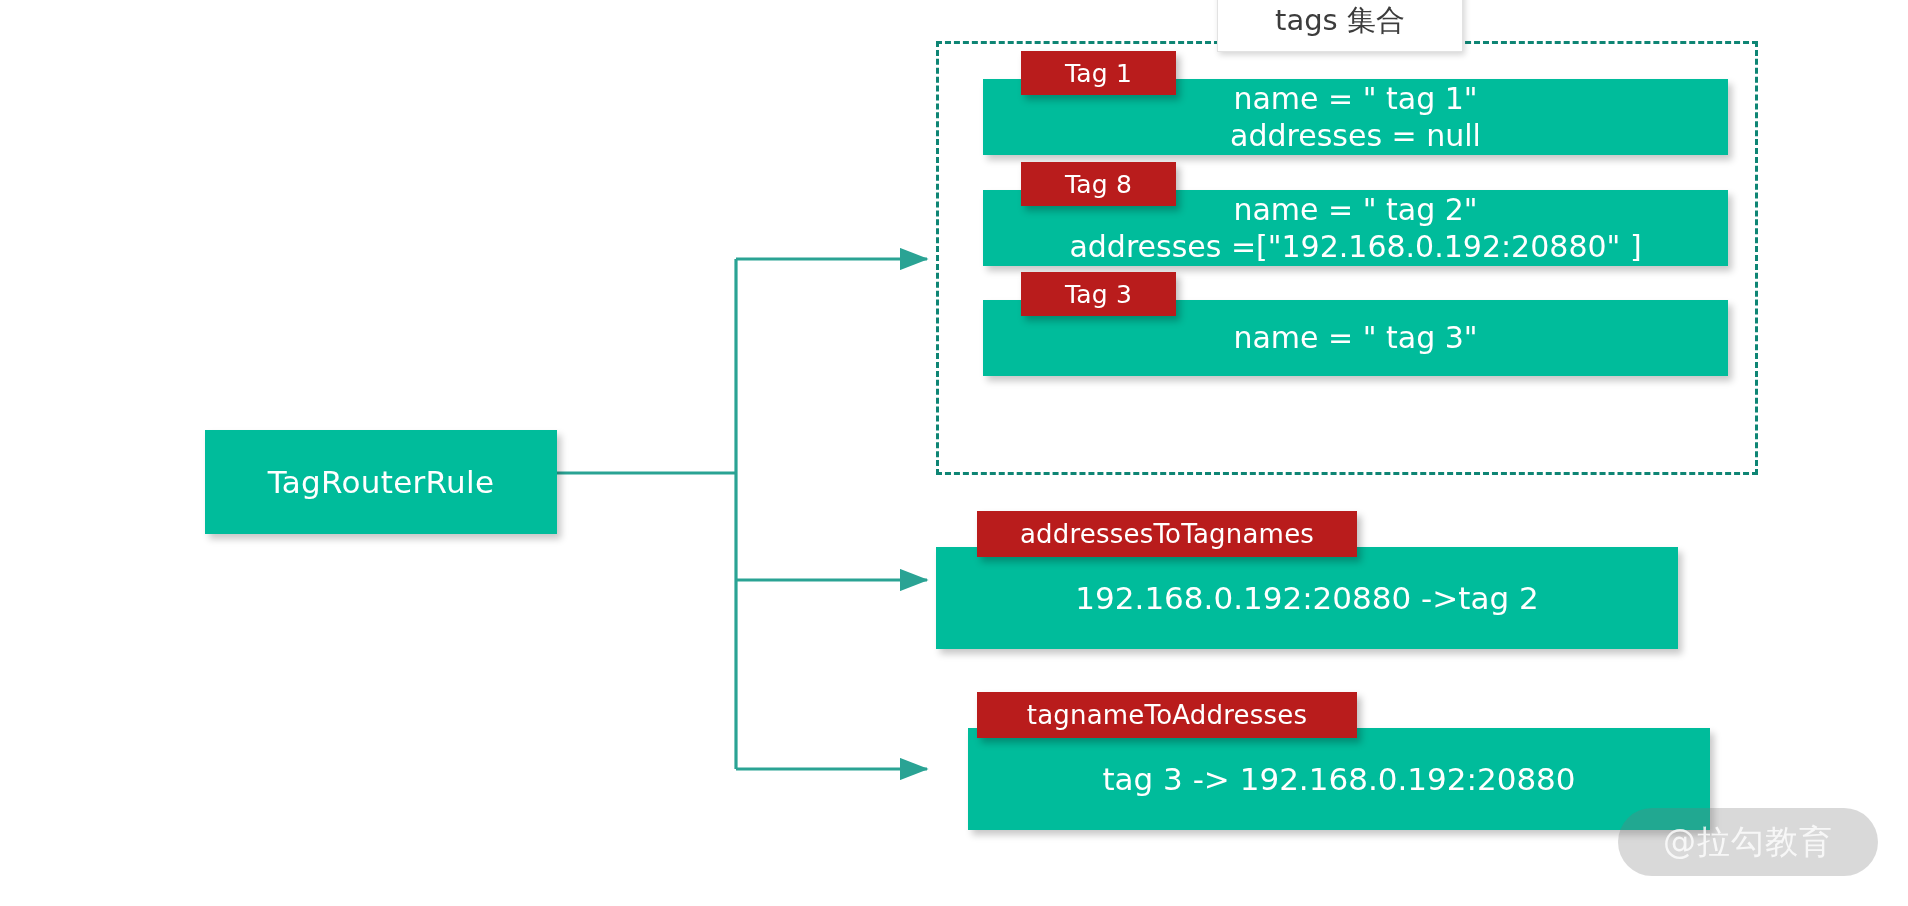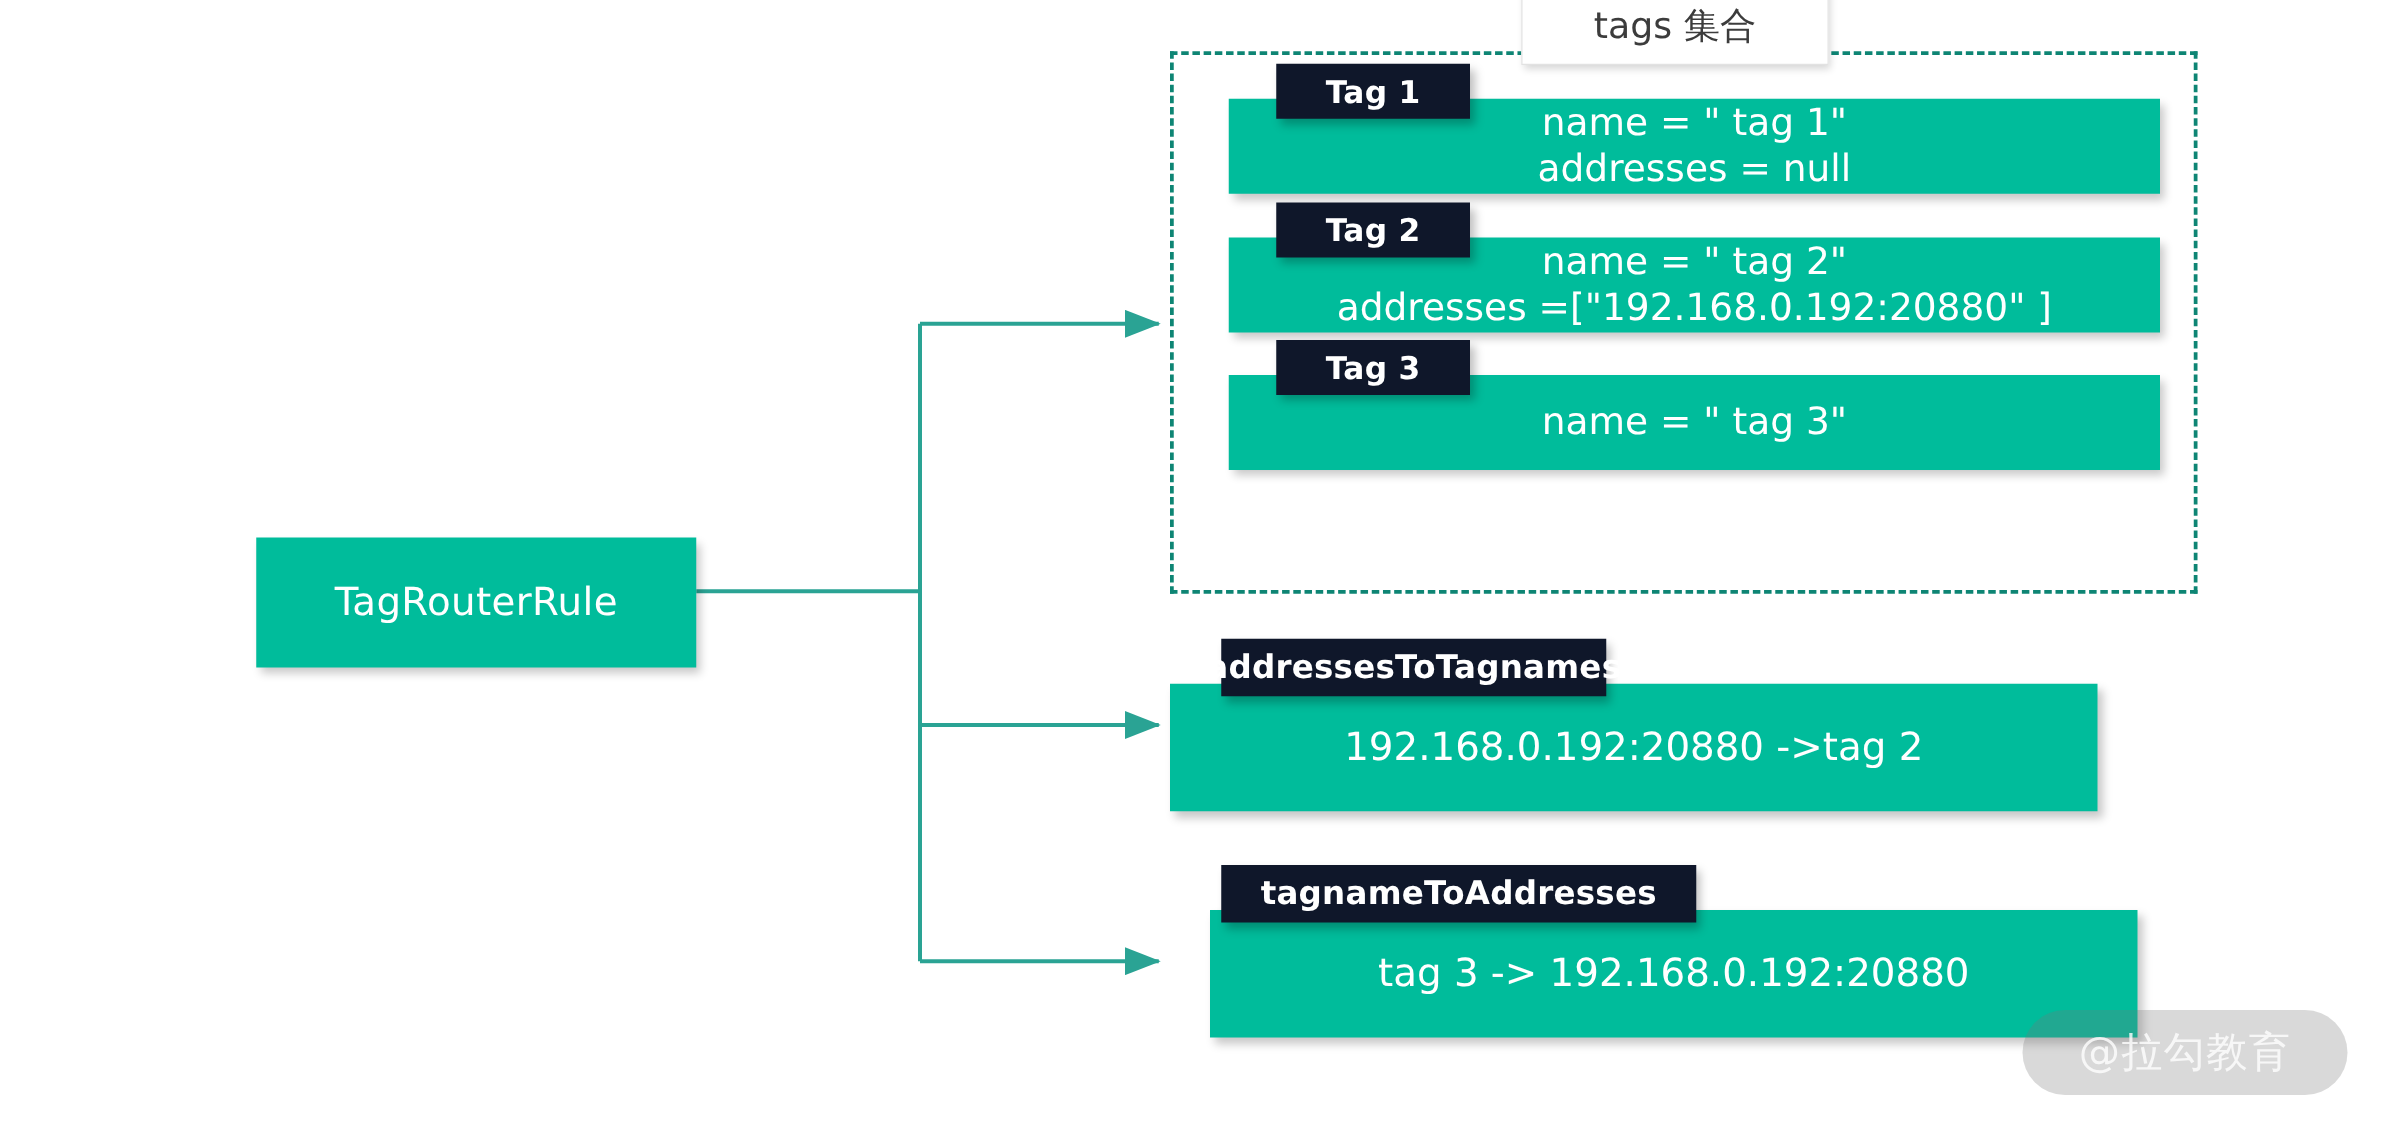--- a/index.html
+++ b/index.html
@@ -44,30 +44,29 @@
     flex-direction: column;
     align-items: center;
     justify-content: center;
     color: #ffffff;
     text-align: center;
     line-height: 1.25;
   }
 
   .tab {
     position: absolute;
-    background: #0f172a;
+    background: #b91c1c;
     box-shadow: 4px 5px 7px rgba(0,0,0,0.25);
     color: #ffffff;
     display: flex;
     align-items: center;
     justify-content: center;
     box-sizing: border-box;
     font-size: 25px;
     letter-spacing: 0.2px;
-    font-weight: bold;
   }
 
   
   #tag-router-rule {
     left: 205px;
     top: 430px;
     width: 352px;
     height: 104px;
     display: flex;
     align-items: center;
@@ -132,21 +131,21 @@
     height: 102px;
     font-size: 31px;
   }
   .map-tab {
     left: 977px;
     height: 46px;
     font-size: 26px;
   }
 
   #addresses-to-tagnames-body { top: 547px; }
-  #addresses-to-tagnames-tab  { top: 511px; width: 308px; }
+  #addresses-to-tagnames-tab  { top: 511px; width: 380px; }
   #tagname-to-addresses-body  { top: 728px; margin-left: 32px; }
   #tagname-to-addresses-tab   { top: 692px; width: 380px; }
 
   
   #watermark {
     position: absolute;
     left: 1618px;
     top: 808px;
     width: 260px;
     height: 68px;
@@ -195,21 +194,21 @@
   <div class="block block-body tag-row-body" id="tag1-body">
     <span>name = " tag 1"</span>
     <span>addresses = null</span>
   </div>
   <div class="tab tag-row-tab" id="tag1-tab">Tag 1</div>
 
   <div class="block block-body tag-row-body" id="tag2-body">
     <span>name = " tag 2"</span>
     <span>addresses =["192.168.0.192:20880" ]</span>
   </div>
-  <div class="tab tag-row-tab" id="tag2-tab">Tag 2</div>
+  <div class="tab tag-row-tab" id="tag2-tab">Tag 8</div>
 
   <div class="block block-body tag-row-body" id="tag3-body">
     <span>name = " tag 3"</span>
   </div>
   <div class="tab tag-row-tab" id="tag3-tab">Tag 3</div>
 
   <div class="block block-body map-body" id="addresses-to-tagnames-body">192.168.0.192:20880 -&gt;tag 2</div>
   <div class="tab map-tab" id="addresses-to-tagnames-tab">addressesToTagnames</div>
 
   <div class="block block-body map-body" id="tagname-to-addresses-body">tag 3 -&gt; 192.168.0.192:20880</div>

